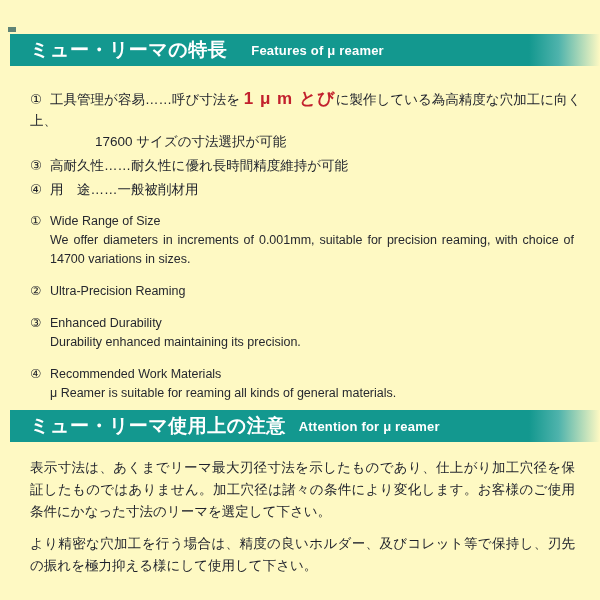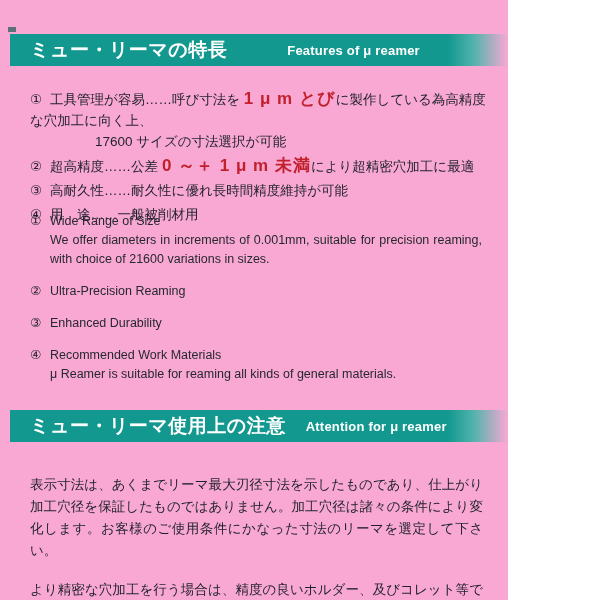--- a/index.html
+++ b/index.html
@@ -1,19 +1,19 @@
 <!DOCTYPE html>
 <html><head>
 <meta charset="utf-8">
 <style>
   html,body { margin:0; padding:0; }
   .page {
     position:relative;
-    width:508px; height:600px;
-    background:#f9a8d4;
+    width:600px; height:600px;
+    background:#fef9c3;
     font-family:"Liberation Sans","DejaVu Sans",sans-serif;
     color:#23252e;
     overflow:hidden;
   }
   
   .bar {
     position:absolute;
     left:10px; right:0;
     height:32px;
     background:linear-gradient(90deg,#13988f 0%,#13988f 88%,#4fb3ac 93%,rgba(240,248,247,0) 100%);
@@ -26,22 +26,22 @@
     font-size:19px;
     font-weight:bold;
     padding-left:20px;
     letter-spacing:0.5px;
   }
   .bar-title-en {
     font-size:13px;
     font-weight:bold;
     letter-spacing:0.2px;
   }
-  .gap-wide { margin-left:60px; }
-  .gap-narrow { margin-left:20px; }
+  .gap-wide { margin-left:24px; }
+  .gap-narrow { }
 
   
   .ja-list {
     position:absolute;
     top:88px; left:30px; right:18px;
     font-size:13.5px;
     line-height:21px;
     color:#1e212b;
   }
   .ja-item { margin-bottom:3px; }
@@ -69,21 +69,21 @@
 
   
   .attention-text {
     position:absolute;
     top:457px; left:30px; right:25px;
     font-size:13.5px;
     line-height:22px;
     color:#1e212b;
   }
   .attention-text p {
-    margin:17px 0 10px 0;
+    margin:0 0 10px 0;
     text-align:justify;
   }
 
   
   .artifact {
     position:absolute;
     left:8px; top:27px;
     width:8px; height:5px;
     background:#2a5c5c;
     opacity:0.75;
@@ -100,60 +100,58 @@
     <span class="bar-title-ja">ミュー・リーマの特長</span>
     <span class="bar-title-en gap-wide">Features of μ reamer</span>
   </div>
 
   <div class="ja-list">
     <div class="ja-item">
       <span class="num">①</span><span>工具管理が容易……呼び寸法を </span><span class="hl">1 μ m とび</span><span>に製作している為高精度な穴加工に向く上、</span>
       <div class="ja-line2">17600 サイズの寸法選択が可能</div>
     </div>
     <div class="ja-item">
-      <span class="num">②</span><span>超高精度……公差 </span><span class="hl">0 ～＋ 1 μ m 未満</span><span>により超精密穴加工に最適</span>
-    </div>
-    <div class="ja-item">
       <span class="num">③</span><span>高耐久性……耐久性に優れ長時間精度維持が可能</span>
     </div>
     <div class="ja-item">
       <span class="num">④</span><span>用　途……一般被削材用</span>
     </div>
   </div>
 
   <div class="en-list">
     <div class="en-item">
       <span class="num">①</span>
       <div class="en-body-wrap">
         <div>Wide Range of Size</div>
-        <div class="en-body">We offer diameters in increments of 0.001mm, suitable for precision reaming, with choice of 21600 variations in sizes.</div>
+        <div class="en-body">We offer diameters in increments of 0.001mm, suitable for precision reaming, with choice of 14700 variations in sizes.</div>
       </div>
     </div>
     <div class="en-item">
       <span class="num">②</span>
       <div class="en-body-wrap">
         <div>Ultra-Precision Reaming</div>
       </div>
     </div>
     <div class="en-item">
       <span class="num">③</span>
       <div class="en-body-wrap">
         <div>Enhanced Durability</div>
+        <div class="en-body">Durability enhanced maintaining its precision.</div>
       </div>
     </div>
     <div class="en-item">
       <span class="num">④</span>
       <div class="en-body-wrap">
         <div>Recommended Work Materials</div>
         <div class="en-body">μ Reamer is suitable for reaming all kinds of general materials.</div>
       </div>
     </div>
   </div>
 
-  <div class="bar" style="top:410px;">
+  <div class="bar" style="top:410px;gap:13px;">
     <span class="bar-title-ja">ミュー・リーマ使用上の注意</span>
     <span class="bar-title-en gap-narrow">Attention for μ reamer</span>
   </div>
 
   <div class="attention-text">
     <p>表示寸法は、あくまでリーマ最大刃径寸法を示したものであり、仕上がり加工穴径を保証したものではありません。加工穴径は諸々の条件により変化します。お客様のご使用条件にかなった寸法のリーマを選定して下さい。</p>
     <p>より精密な穴加工を行う場合は、精度の良いホルダー、及びコレット等で保持し、刃先の振れを極力抑える様にして使用して下さい。</p>
   </div>
 
 </div>

